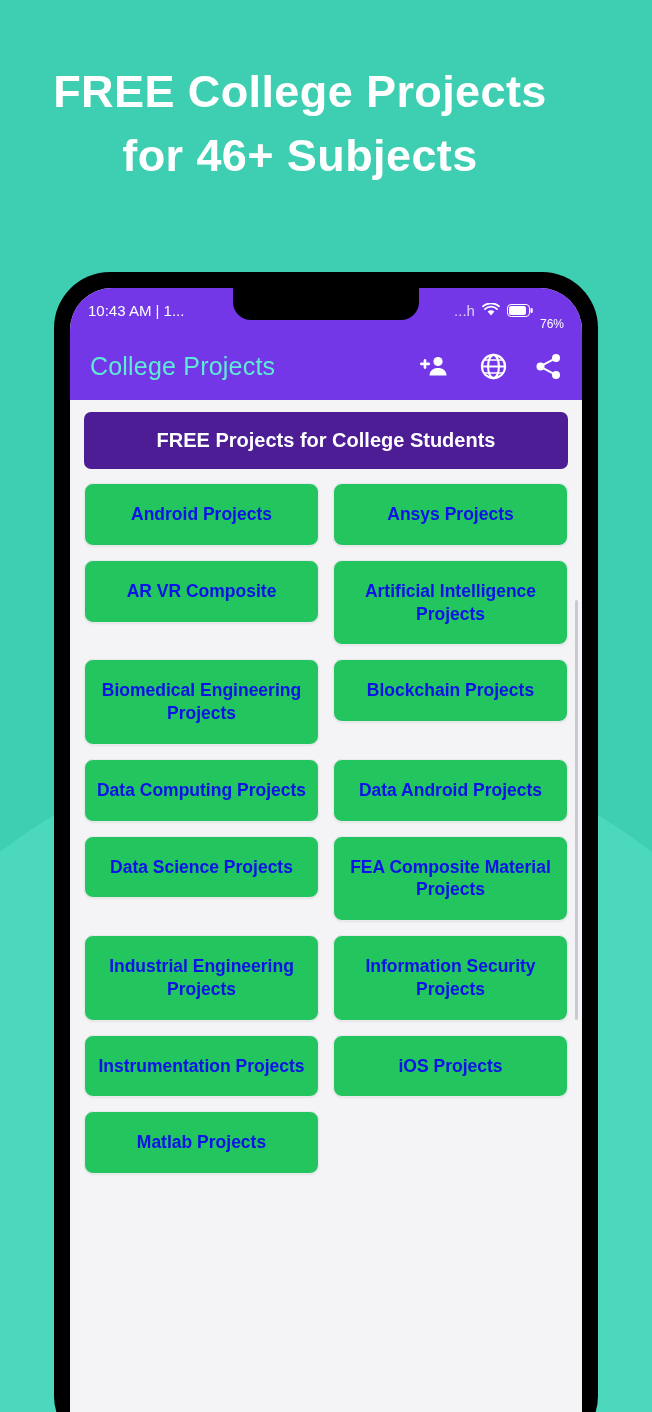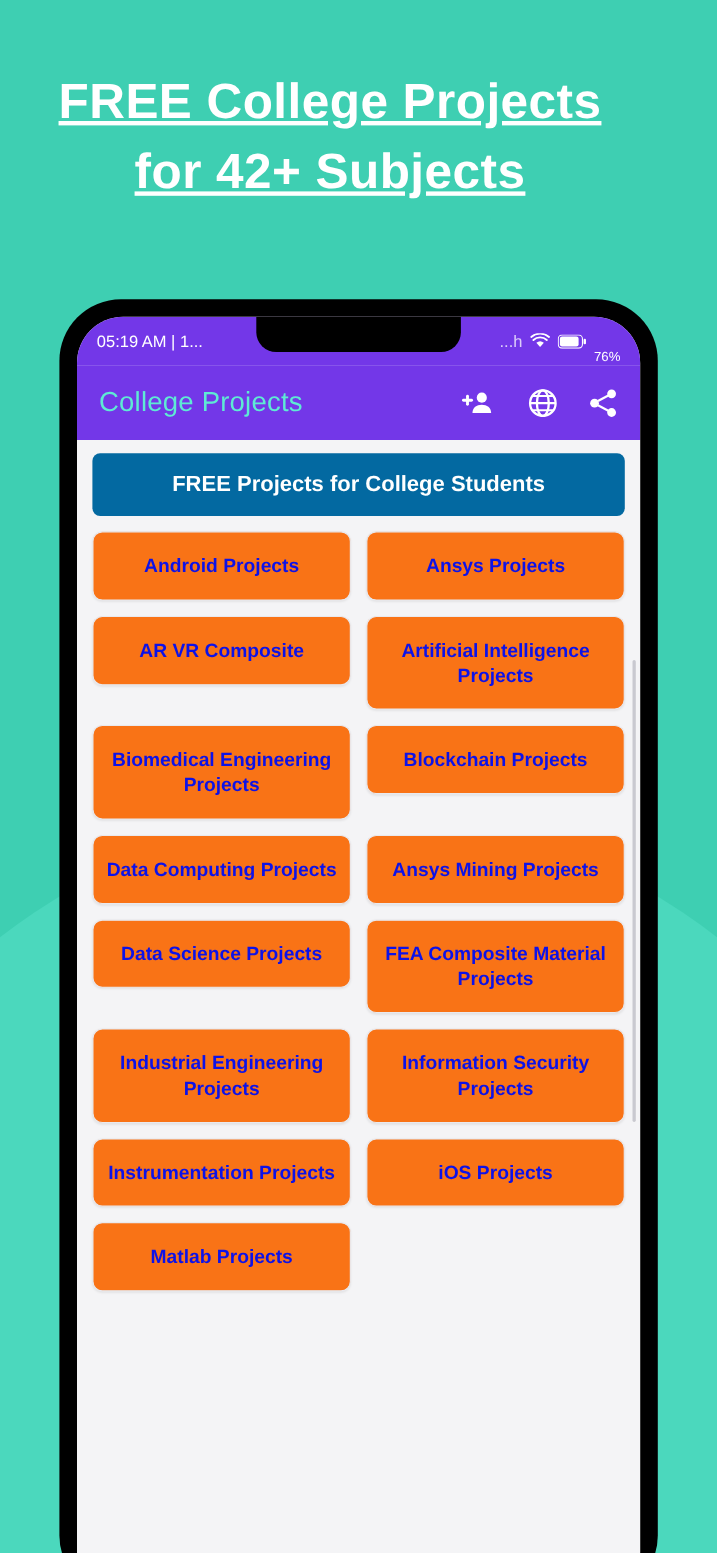--- a/index.html
+++ b/index.html
@@ -30,21 +30,20 @@
     top: 60px;
     left: 0;
     width: 600px;
     text-align: center;
     color: #ffffff;
     font-size: 45px;
     font-weight: bold;
     line-height: 1.42;
     letter-spacing: 0.4px;
     z-index: 2;
-    text-decoration: underline;
   }
   .headline .line2 { display: block; }
 
   
   .phone {
     position: absolute;
     left: 54px;
     top: 272px;
     width: 544px;
     height: 1180px;
@@ -120,38 +119,38 @@
 
   
   .content {
     background: #f4f4f6;
     padding: 12px 14px 0 14px;
     height: calc(100% - 112px);
     overflow: hidden;
     position: relative;
   }
   .banner {
-    background: #0369a1;
+    background: #4c1d95;
     color: #ffffff;
     font-size: 20px;
     font-weight: bold;
     text-align: center;
     border-radius: 7px;
     padding: 17px 8px;
     margin-bottom: 14px;
   }
   .grid {
     display: grid;
     grid-template-columns: 1fr 1fr;
     column-gap: 14px;
     row-gap: 14px;
     align-items: start;
   }
   .card {
-    background: #f97316;
+    background: #22c55e;
     border-radius: 9px;
     border: 1px solid #e9e9ee;
     box-shadow: 0 1px 2px rgba(0,0,0,0.07);
     color: #0d12e8;
     font-size: 17.5px;
     font-weight: bold;
     text-align: center;
     padding: 19px 10px;
     line-height: 1.3;
     min-height: 62px;
@@ -170,29 +169,29 @@
     border-radius: 2px;
   }
 </style>
 </head>
 <body>
 
 <div class="bg-circle"></div>
 
 <div class="headline">
   <span>FREE College Projects</span>
-  <span class="line2">for 42+ Subjects</span>
+  <span class="line2">for 46+ Subjects</span>
 </div>
 
 <div class="phone">
   <div class="screen">
     <div class="notch"></div>
 
     <div class="statusbar">
-      <span class="status-left">05:19 AM | 1...</span>
+      <span class="status-left">10:43 AM | 1...</span>
       <span class="status-right">
         <span class="status-hidden">...h</span>
         <span class="wifi-icon">
           <svg width="18" height="14" viewBox="0 0 18 14">
             <path d="M9 12.5 L5.6 8.6 a5.2 5.2 0 0 1 6.8 0 Z" fill="#fff"></path>
             <path d="M2.9 6.1 a9 9 0 0 1 12.2 0" stroke="#fff" stroke-width="1.7" fill="none" stroke-linecap="round"></path>
             <path d="M0.9 3.3 a12.4 12.4 0 0 1 16.2 0" stroke="#fff" stroke-width="1.7" fill="none" stroke-linecap="round"></path>
           </svg>
         </span>
         <span class="batt-icon">
@@ -241,21 +240,21 @@
     <div class="content">
       <div class="banner">FREE Projects for College Students</div>
       <div class="grid">
         <div class="card">Android Projects</div>
         <div class="card">Ansys Projects</div>
         <div class="card">AR VR Composite</div>
         <div class="card">Artificial Intelligence Projects</div>
         <div class="card">Biomedical Engineering Projects</div>
         <div class="card">Blockchain Projects</div>
         <div class="card">Data Computing Projects</div>
-        <div class="card">Ansys Mining Projects</div>
+        <div class="card">Data Android Projects</div>
         <div class="card">Data Science Projects</div>
         <div class="card">FEA Composite Material Projects</div>
         <div class="card">Industrial Engineering Projects</div>
         <div class="card">Information Security Projects</div>
         <div class="card">Instrumentation Projects</div>
         <div class="card">iOS Projects</div>
         <div class="card">Matlab Projects</div>
       </div>
       <div class="scroll-indicator"></div>
     </div>

